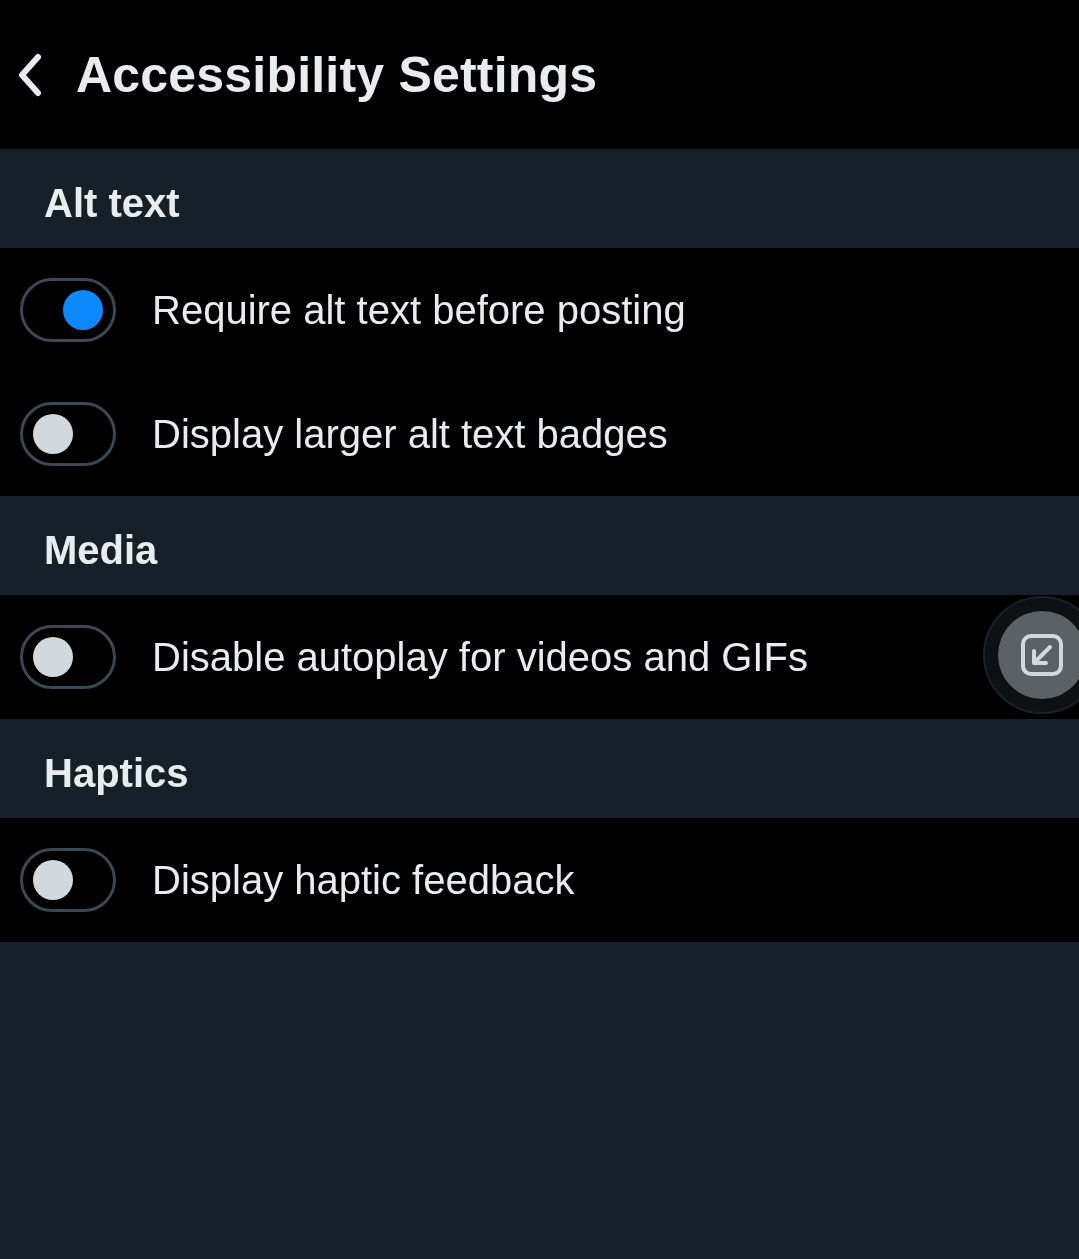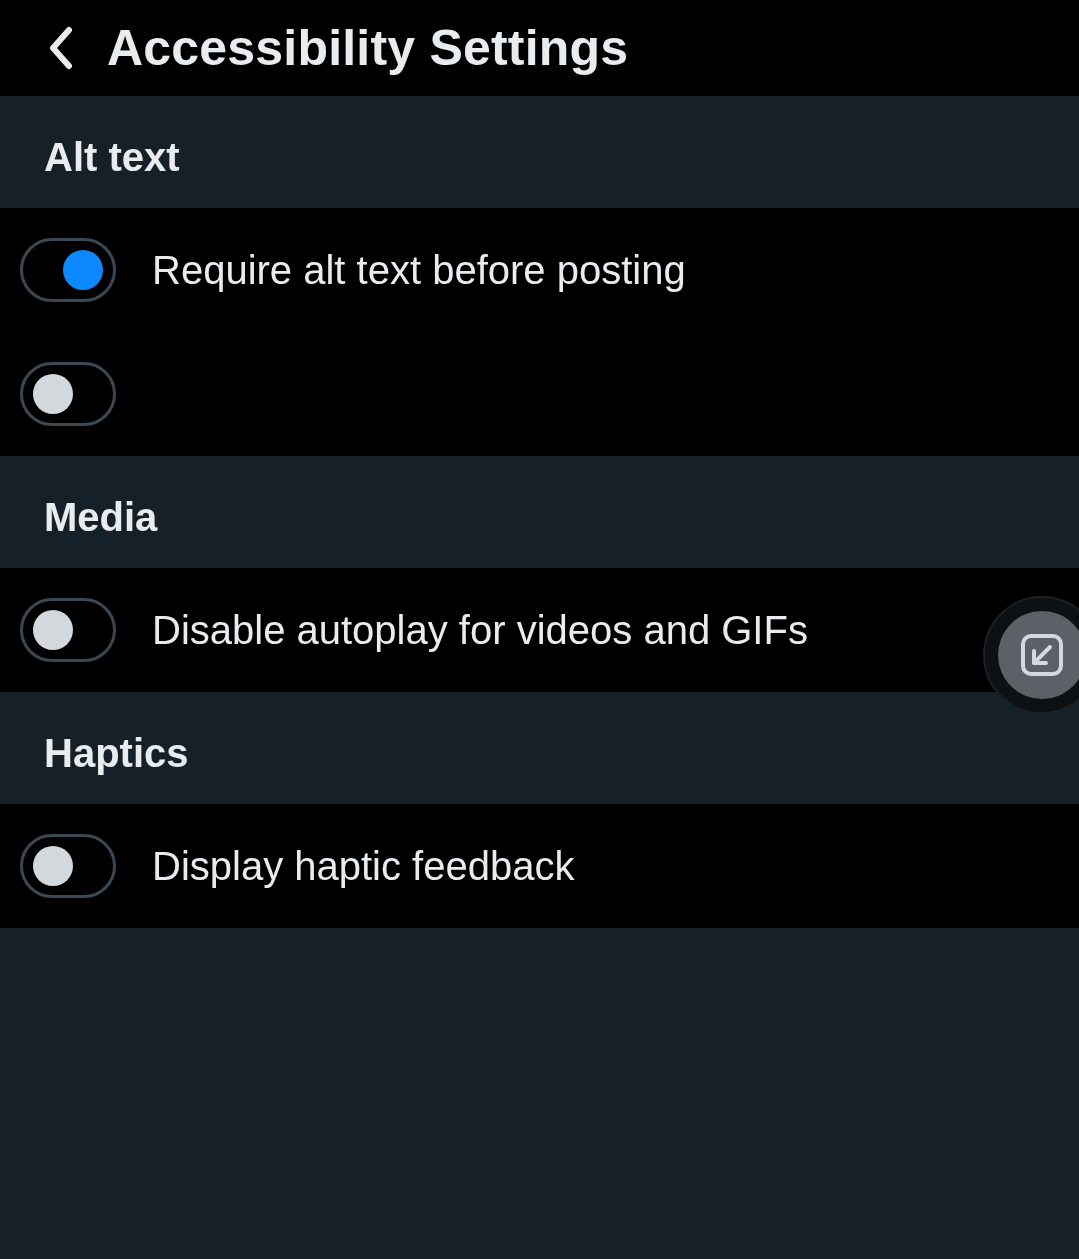--- a/index.html
+++ b/index.html
@@ -12,44 +12,44 @@
       height: 1259px;
       background: #162029;
       font-family: -apple-system, BlinkMacSystemFont, "Segoe UI", Arial, sans-serif;
       color: #e8ecef;
       overflow: hidden;
     }
     .header {
       background: #000000;
       display: flex;
       align-items: center;
-      padding: 36px 47px;
+      padding: 36px 16px;
       gap: 32px;
-      height: 96px;
+      height: 149px;
     }
     .back-button {
       display: flex;
       align-items: center;
       justify-content: center;
       cursor: pointer;
     }
     .back-button svg {
       width: 28px;
       height: 44px;
     }
     .page-title {
       font-size: 50px;
       font-weight: 700;
       color: #e8ecef;
       letter-spacing: 0.2px;
     }
     .section-header {
       background: #162029;
       padding: 34px 44px 24px 44px;
-      height: 112px;
+      height: 99px;
       display: flex;
       align-items: center;
     }
     .section-header h2 {
       font-size: 40px;
       font-weight: 700;
       color: #e8ecef;
     }
     .section-body {
       background: #000000;
@@ -145,20 +145,21 @@
   <div class="setting-row">
     <div class="toggle on">
       <div class="toggle-knob"></div>
     </div>
     <div class="setting-label">Require alt text before posting</div>
   </div>
   <div class="setting-row">
     <div class="toggle off">
       <div class="toggle-knob"></div>
     </div>
+    <div class="setting-label">Display larger alt text badges</div>
   </div>
 </div>
 
 <div class="section-header">
   <h2>Media</h2>
 </div>
 <div class="section-body">
   <div class="setting-row">
     <div class="toggle off">
       <div class="toggle-knob"></div>

